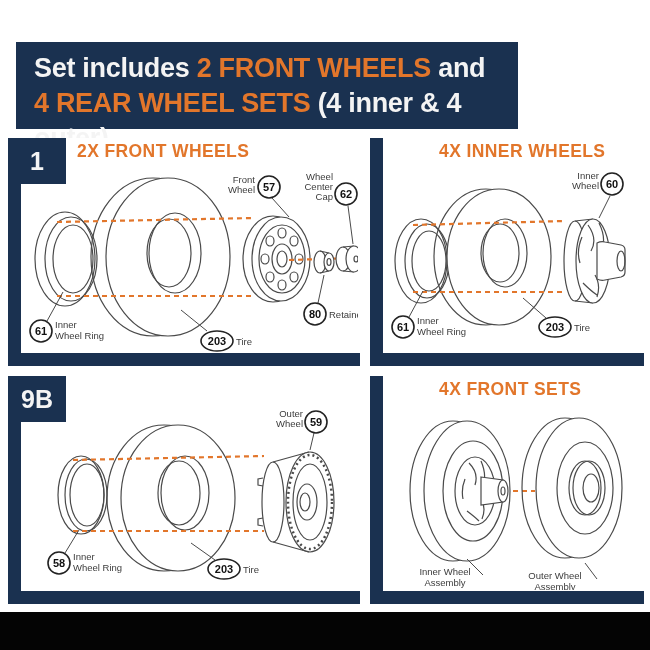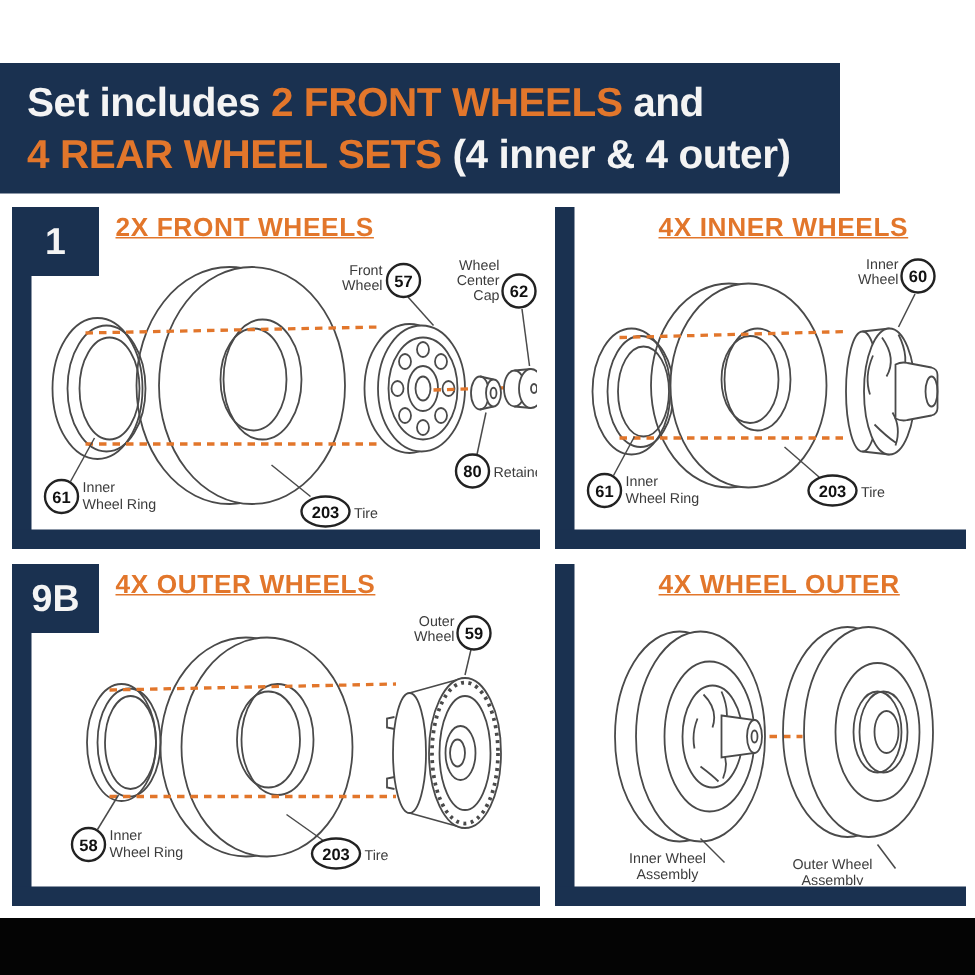--- a/index.html
+++ b/index.html
@@ -1,41 +1,41 @@
 <!DOCTYPE html>
 <html><head>
 <meta charset="utf-8">
 <style>
   html,body{margin:0;padding:0;}
   body{
     width:650px;height:650px;position:relative;background:#ffffff;
     font-family:"Liberation Sans","DejaVu Sans",sans-serif;overflow:hidden;
   }
   .banner{
-    position:absolute;left:0;top:42px;width:560px;height:87px;
+    position:absolute;left:16px;top:42px;width:502px;height:87px;
     background:#1A3150;color:#f4f4f4;
     font-weight:bold;font-size:27px;line-height:35px;
     padding:9px 0 0 18px;box-sizing:border-box;letter-spacing:-0.3px;
   }
   .banner .orange{color:#E2762B;}
   .panel{position:absolute;background:#ffffff;}
   .p1,.p2b{left:8px;width:352px;}
   .p2a,.p2c{left:370px;width:274px;}
   .p1,.p2a{top:138px;height:228px;}
   .p2b,.p2c{top:376px;height:228px;}
   .numtab{
     position:absolute;left:0;top:0;width:58px;height:46px;background:#1A3150;
     color:#f4f4f4;font-weight:bold;font-size:25px;
     display:flex;align-items:center;justify-content:center;
   }
   .vbar{position:absolute;left:0;top:0;width:13px;height:100%;background:#1A3150;}
   .hbar{position:absolute;left:0;bottom:0;width:100%;height:13px;background:#1A3150;}
   .ptitle{
     position:absolute;left:69px;top:3px;color:#E2762B;
-    font-weight:800;font-size:17.5px;letter-spacing:0.4px;white-space:nowrap;text-decoration:underline;
+    font-weight:800;font-size:17.5px;letter-spacing:0.4px;white-space:nowrap;
   }
   .diag{position:absolute;left:13px;top:27px;}
   .footer{position:absolute;left:0;top:612px;width:650px;height:38px;background:#040404;}
   
   .ln{fill:none;stroke:#4a4a4a;stroke-width:1.2;}
   .lnw{fill:#ffffff;stroke:#4a4a4a;stroke-width:1.2;}
   .dash{fill:none;stroke:#E2762B;stroke-width:2.2;stroke-dasharray:5 4;}
   .ptr{fill:none;stroke:#4a4a4a;stroke-width:1;}
   .lbl{font-size:9.5px;fill:#3c3c3c;font-family:"Liberation Sans",sans-serif;}
   .num{font-size:11px;font-weight:bold;fill:#111;text-anchor:middle;font-family:"Liberation Sans",sans-serif;}
@@ -172,21 +172,20 @@
     <ellipse class="numc" cx="172" cy="162" rx="16" ry="10"></ellipse>
     <text class="num" x="172" y="166">203</text>
     <text class="lbl" x="191" y="166">Tire</text>
   </svg>
 </div>
 
 <div class="panel p2b">
   <div class="vbar"></div>
   <div class="hbar"></div>
   <div class="numtab">9B</div>
-  <div class="ptitle">4X OUTER WHEELS</div>
   <svg class="diag" width="337" height="187" viewBox="0 0 337 187">
     <g>
       <ellipse class="lnw" cx="60" cy="92" rx="23" ry="39"></ellipse>
       <ellipse class="ln" cx="65" cy="92" rx="21" ry="36"></ellipse>
       <ellipse class="ln" cx="66" cy="92" rx="17" ry="31"></ellipse>
     </g>
     <g>
       <ellipse class="ln" cx="143" cy="95" rx="57" ry="73"></ellipse>
       <ellipse class="lnw" cx="157" cy="95" rx="57" ry="73"></ellipse>
       <ellipse class="ln" cx="164" cy="90" rx="24" ry="37"></ellipse>
@@ -217,21 +216,21 @@
     <text class="lbl" x="52" y="168">Wheel Ring</text>
     <ellipse class="numc" cx="203" cy="166" rx="16" ry="10"></ellipse>
     <text class="num" x="203" y="170">203</text>
     <text class="lbl" x="222" y="170">Tire</text>
   </svg>
 </div>
 
 <div class="panel p2c">
   <div class="vbar"></div>
   <div class="hbar"></div>
-  <div class="ptitle">4X WHEEL OUTER</div>
+  <div class="ptitle">4X FRONT SETS</div>
   <svg class="diag" width="259" height="187" viewBox="0 0 259 187">
     <g>
       <ellipse class="ln" cx="70" cy="88" rx="43" ry="70"></ellipse>
       <ellipse class="lnw" cx="84" cy="88" rx="43" ry="70"></ellipse>
       <ellipse class="ln" cx="90" cy="88" rx="30" ry="50"></ellipse>
       <ellipse class="ln" cx="92" cy="88" rx="20" ry="34"></ellipse>
       <path class="ln" d="M86,60 q10,10 6,22 M98,58 q6,14 2,24 M84,108 q8,6 12,10 M99,116 q4,-10 0,-18 M82,76 q-4,10 -2,20"></path>
       <path class="lnw" d="M98,74 L120,77 L120,99 L98,102 Z"></path>
       <ellipse class="lnw" cx="120" cy="88" rx="5" ry="11"></ellipse>
       <ellipse class="ln" cx="120" cy="88" rx="2" ry="4"></ellipse>

